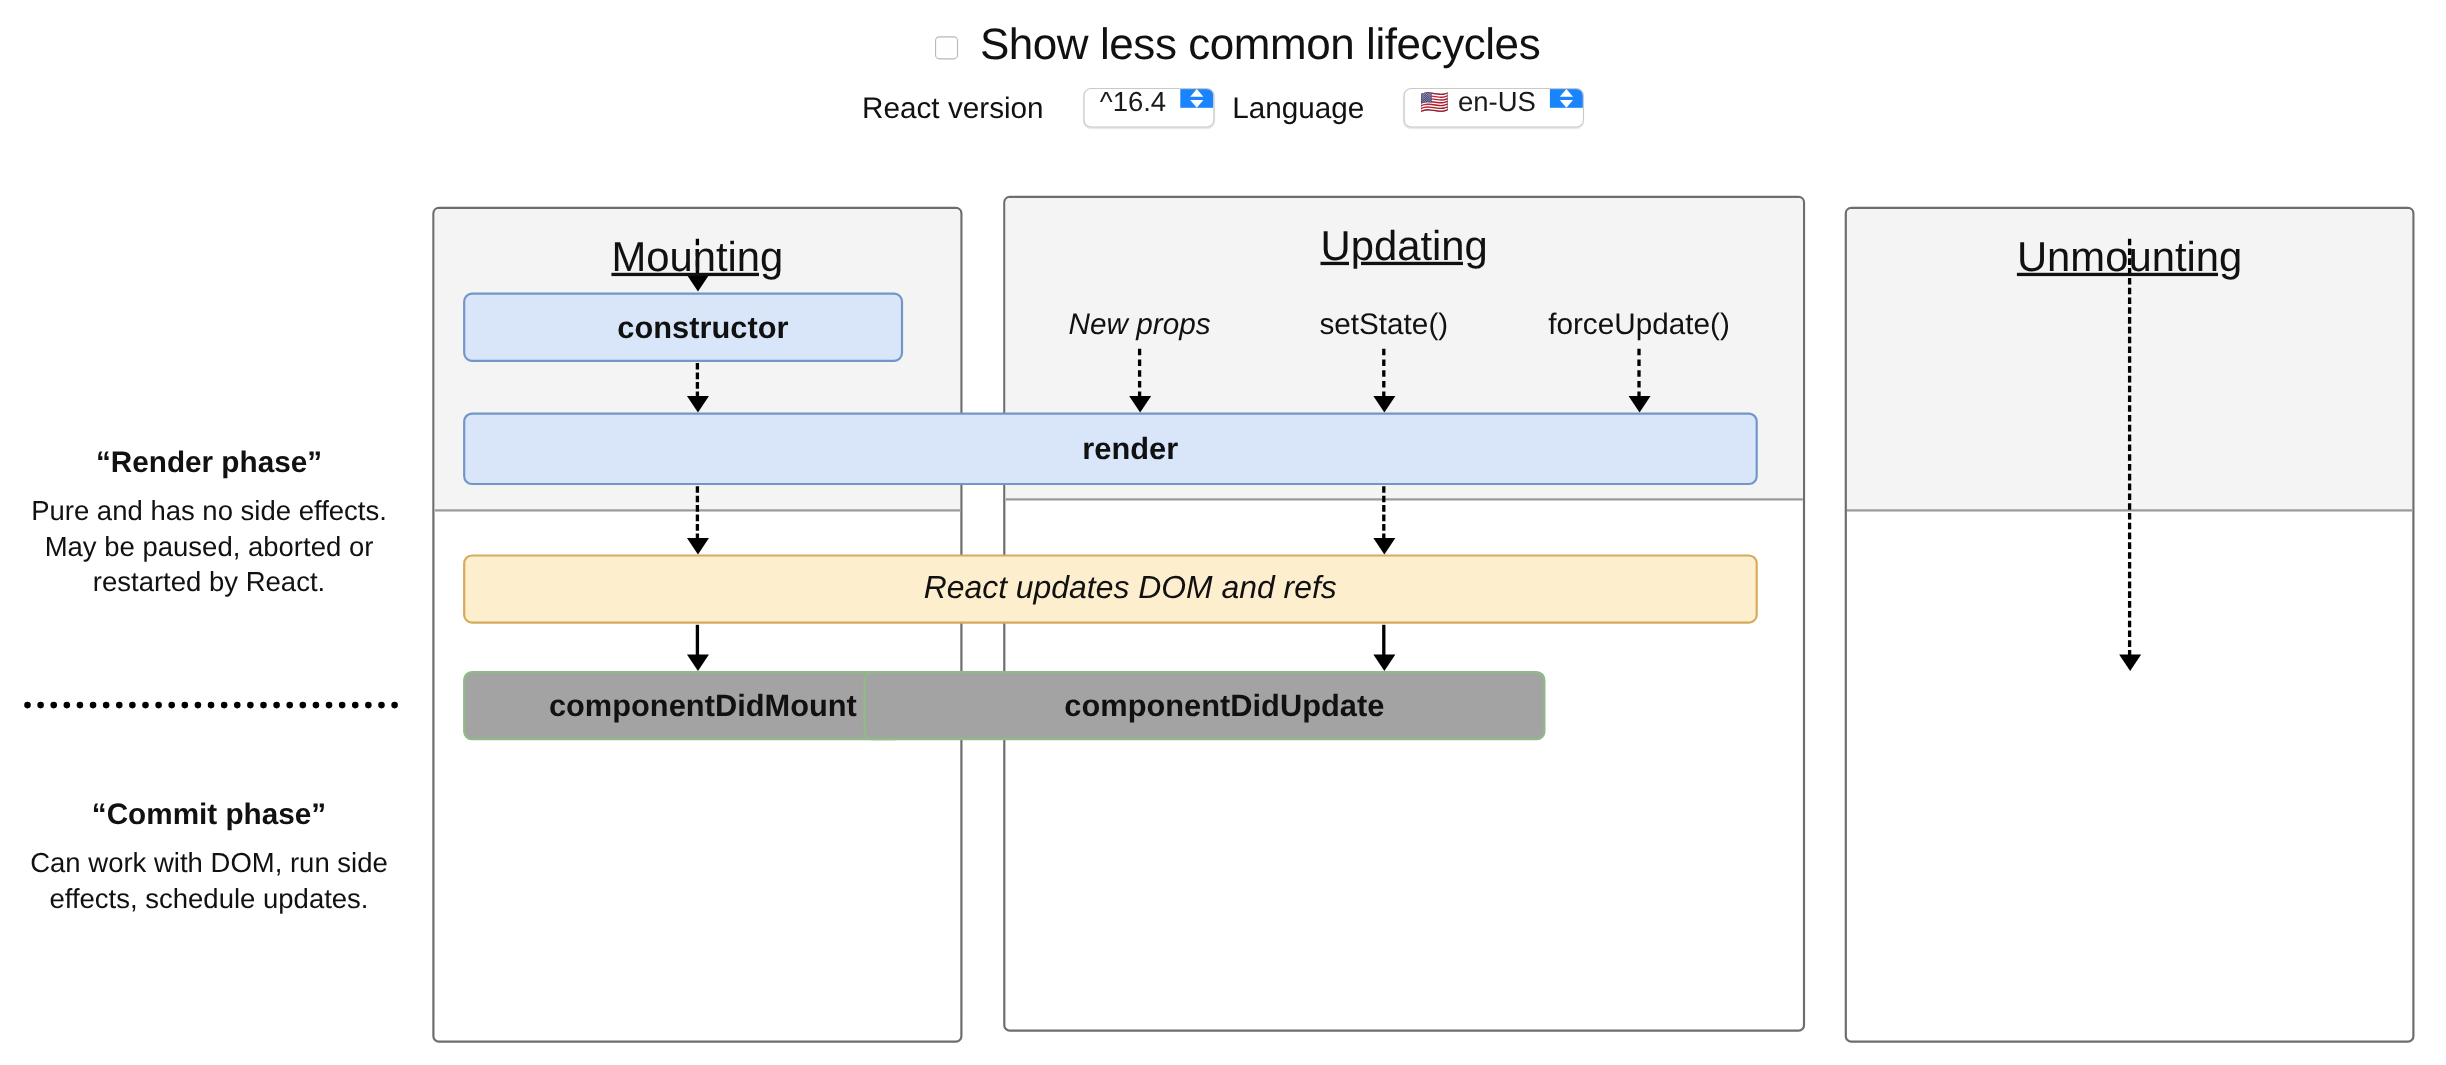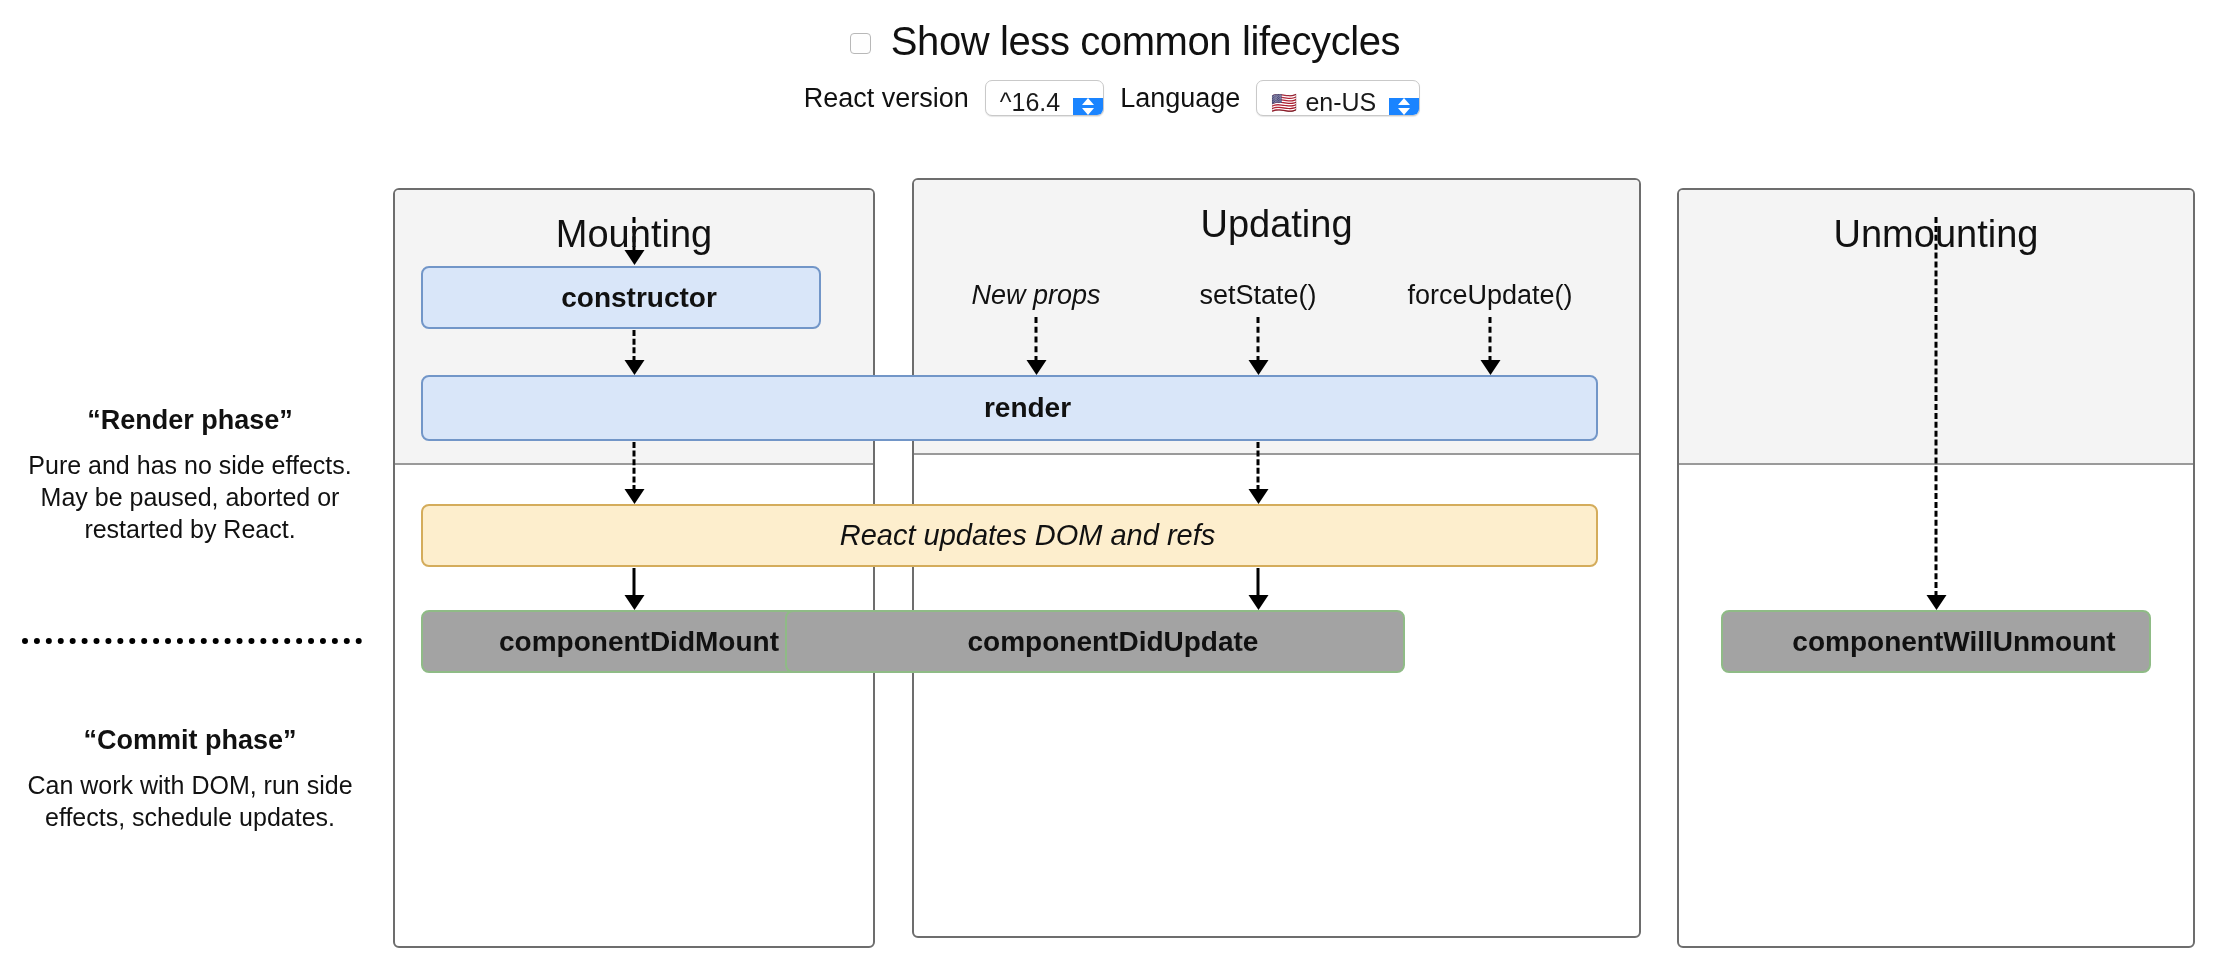--- a/index.html
+++ b/index.html
@@ -56,28 +56,29 @@
     margin-top: 10px;
     height: 40px;
   }
   .control-label {
     font-size: 27px;
     color: #111;
     line-height: 1;
   }
   .select {
     display: inline-flex;
-    align-items: flex-end;
+    align-items: flex-start;
     height: 36px;
     border: 1px solid #c9c9c9;
     border-radius: 7px;
     background: #ffffff;
     overflow: hidden;
     box-shadow: 0 1px 1px rgba(0,0,0,0.10);
     box-sizing: border-box;
+    margin-left: 20px;
   }
   .select .value {
     display: flex;
     align-items: center;
     gap: 8px;
     padding: 0 13px 0 14px;
     font-size: 25px;
     color: #1a1a1a;
     white-space: nowrap;
     line-height: 1;
@@ -133,20 +134,21 @@
   .panel-title {
     position: absolute;
     left: 0; right: 0;
     top: 25px;
     text-align: center;
     font-size: 38px;
     font-weight: 400;
     color: #111;
     line-height: 1;
     z-index: 3;
+    text-decoration: underline;
   }
 
   #panel-mounting   { left: 393px;  top: 13px; width: 482px;  height: 760px; }
   #panel-updating   { left: 912px;  top: 3px; width: 729px;  height: 760px; }
   #panel-unmounting { left: 1677px; top: 13px; width: 518px;  height: 760px; }
 
   
   .side-caption {
     position: absolute;
     left: 10px;
@@ -366,15 +368,14 @@
   <div class="lbox blue" id="box-constructor">constructor</div>
 
   <div class="lbox yellow" id="box-react-updates">React updates DOM and refs</div>
 
   <div class="lbox blue" id="box-render">render</div>
 
   <div class="lbox green" id="box-did-mount">componentDidMount</div>
 
   <div class="lbox green" id="box-did-update">componentDidUpdate</div>
 
-  <div class="lbox green" id="box-will-unmount">componentWillUnmount</div>
 
 </div>
 
 </body></html>

